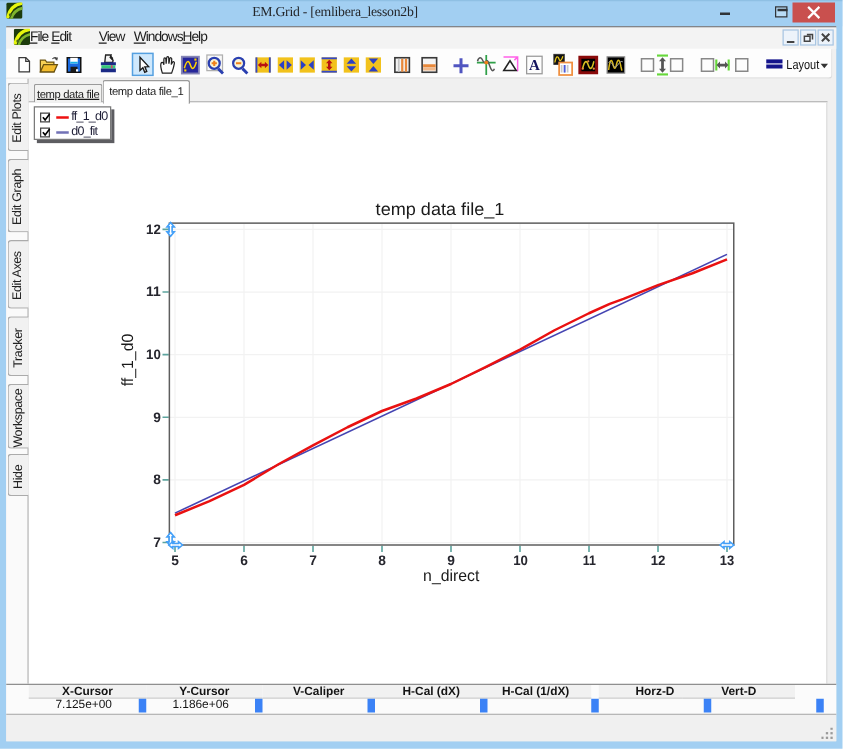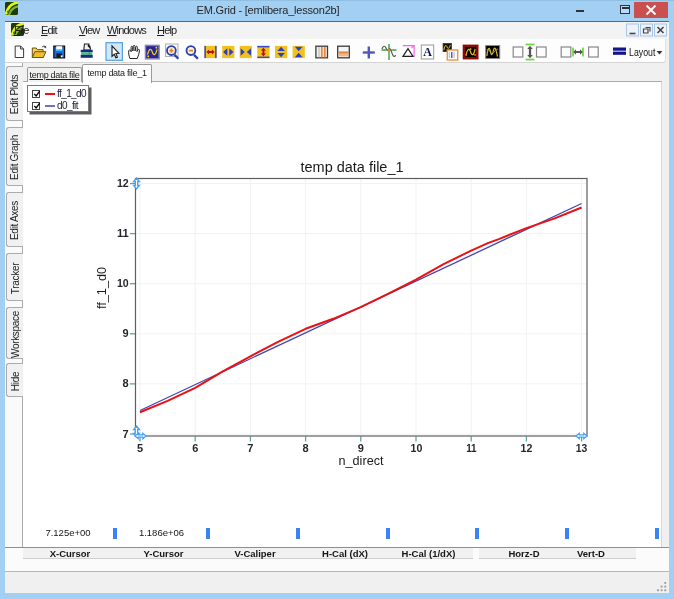--- a/index.html
+++ b/index.html
@@ -1,21 +1,21 @@
 <!DOCTYPE html>
 <html><head>
 <meta charset="utf-8">
 <style>
   * { margin:0; padding:0; box-sizing:border-box; }
   html,body { width:674px; height:599px; overflow:hidden; }
   body { position:relative; font-family:"Liberation Sans", sans-serif; background:#a2cff2; }
   .abs { position:absolute; }
   
   #titlebar { left:0; top:0; width:674px; height:21px; background:#a2cff2; border-top:1px solid #8fc0e4; }
-  #title-text { left:0; top:4px; width:536px; text-align:center; font-size:11px; letter-spacing:-0.2px; color:#24262a; }
+  #title-text { left:0; top:4px; width:536px; text-align:center; font-size:11px; letter-spacing:-0.2px; color:#24262a;font-family:Liberation Serif, serif; }
   #btn-min { left:576px; top:10px; width:8px; height:2px; background:#303438; }
   #btn-max { left:619.5px; top:5px; width:10px; height:8.5px; border:1px solid #303438; background:#b9dcf6; }
   #btn-max i { position:absolute; left:1px; top:1px; width:8px; height:2px; background:#303438; display:block; }
   #btn-close { left:634px; top:2px; width:34px; height:15.5px; background:#c9504e; }
   
   #client { left:5px; top:21px; width:664px; height:572px; background:#f0f0f0; border-top:1px solid #646668; }
   
   #menubar { left:5px; top:22px; width:664px; height:17px; background:#f3f3f3; font-size:11px; letter-spacing:-0.8px; color:#1c1c1c; }
   .mi { position:absolute; top:2px; }
   
@@ -32,21 +32,21 @@
   #docarea { left:23px; top:82px; width:639px; height:465px; background:#ffffff; border-right:1px solid #d8d8d8; }
   
   #legend { left:27px; top:85px; width:62px; height:27px; background:#fff; border:1px solid #7a7a7a; box-shadow:2.5px 2.5px 0 rgba(75,75,80,0.9); z-index:5; }
   .lrow { position:absolute; left:0; width:100%; height:13px; }
   .lcheck { position:absolute; left:4px; top:2.5px; width:8px; height:8px; background:#fff; border:1px solid #444; } .lcheck svg { position:absolute; left:-0.5px; top:-1px; }
   .lsample { position:absolute; left:17px; top:6px; width:10px; height:2px; }
   .llab { position:absolute; left:29px; top:1px; font-size:10px; letter-spacing:-0.6px; color:#1d1d35; }
   
   #stat { left:5px; top:547px; width:664px; height:24px; background:#fbfbfb; border-top:1px solid #8f8f8f; }
   .shead { top:548px; height:11px; background:#f1f1f1; border-bottom:1px solid #cfcfcf; font-size:9.5px; font-weight:bold; color:#141414; text-align:center; line-height:11px; }
-  .sval { top:528px; height:11px; font-size:9.5px; color:#141414; text-align:center; line-height:10px; border-right:4px solid #3b82f6; }
+  .sval { top:559px; height:11px; font-size:9.5px; color:#141414; text-align:center; line-height:10px; border-right:6px solid #3b82f6; }
   #statbottom { left:5px; top:571px; width:664px; height:22px; background:#f0f0f0; border-top:1px solid #b7b7b7; }
 </style>
 </head>
 <body>
   <div class="abs" id="titlebar"></div>
   <div class="abs" id="title-text">EM.Grid&nbsp;-&nbsp;[emlibera_lesson2b]</div>
   <svg class="abs" id="appicon" width="13" height="13" style="left:5px;top:2px" viewBox="0 0 14 14">
     <rect width="14" height="14" rx="1.5" fill="#1d3c0c"></rect>
     <path d="M14,0.5 C7,1.5 2.5,6 1,13.5" stroke="#e6f50c" stroke-width="2.8" fill="none"></path>
     <path d="M15.5,4.5 C9.5,5.5 5.5,9 4.2,14.5" stroke="#7fb52d" stroke-width="2.4" fill="none"></path>
@@ -62,25 +62,25 @@
   </svg>
 
   <div class="abs" id="client"></div>
   <div class="abs" id="menubar">
     <svg class="abs" width="13" height="13" style="left:6px;top:1px" id="mdiicon" viewBox="0 0 14 14">
       <rect width="14" height="14" rx="1.5" fill="#1d3c0c"></rect>
       <path d="M14,0.5 C7,1.5 2.5,6 1,13.5" stroke="#e6f50c" stroke-width="2.8" fill="none"></path>
       <path d="M15.5,4.5 C9.5,5.5 5.5,9 4.2,14.5" stroke="#7fb52d" stroke-width="2.4" fill="none"></path>
       <circle cx="3.5" cy="10.5" r="1.3" fill="#4a6a1a"></circle>
     </svg>
-    <span class="mi" style="left:9px"><u>F</u>ile</span>
+    <span class="mi" style="left:19px"><u>F</u>ile</span>
     <span class="mi" style="left:36px"><u>E</u>dit</span>
     <span class="mi" style="left:74px"><u>V</u>iew</span>
     <span class="mi" style="left:102px"><u>W</u>indows</span>
-    <span class="mi" style="left:152px"><u>H</u>elp</span>
+    <span class="mi" style="left:141px"><u>H</u>elp</span>
   </div>
   <svg class="abs" width="59" height="18" style="left:615px;top:22px;z-index:4" viewBox="0 0 59 18">
     <g fill="#edf3fa" stroke="#a8c5e2" stroke-width="1">
       <rect x="11.5" y="2" width="12" height="12"></rect>
       <rect x="25.5" y="2" width="12" height="12"></rect>
       <rect x="39.5" y="2" width="12" height="12"></rect>
     </g>
     <path d="M14.5,11.5 L20.5,11.5" stroke="#444" stroke-width="1.6"></path>
     <g fill="none" stroke="#444" stroke-width="1.2">
       <path d="M30.5,5.5 L35,5.5 L35,9.5 M28.5,7 L33,7 L33,11 L28.5,11 Z"></path>

